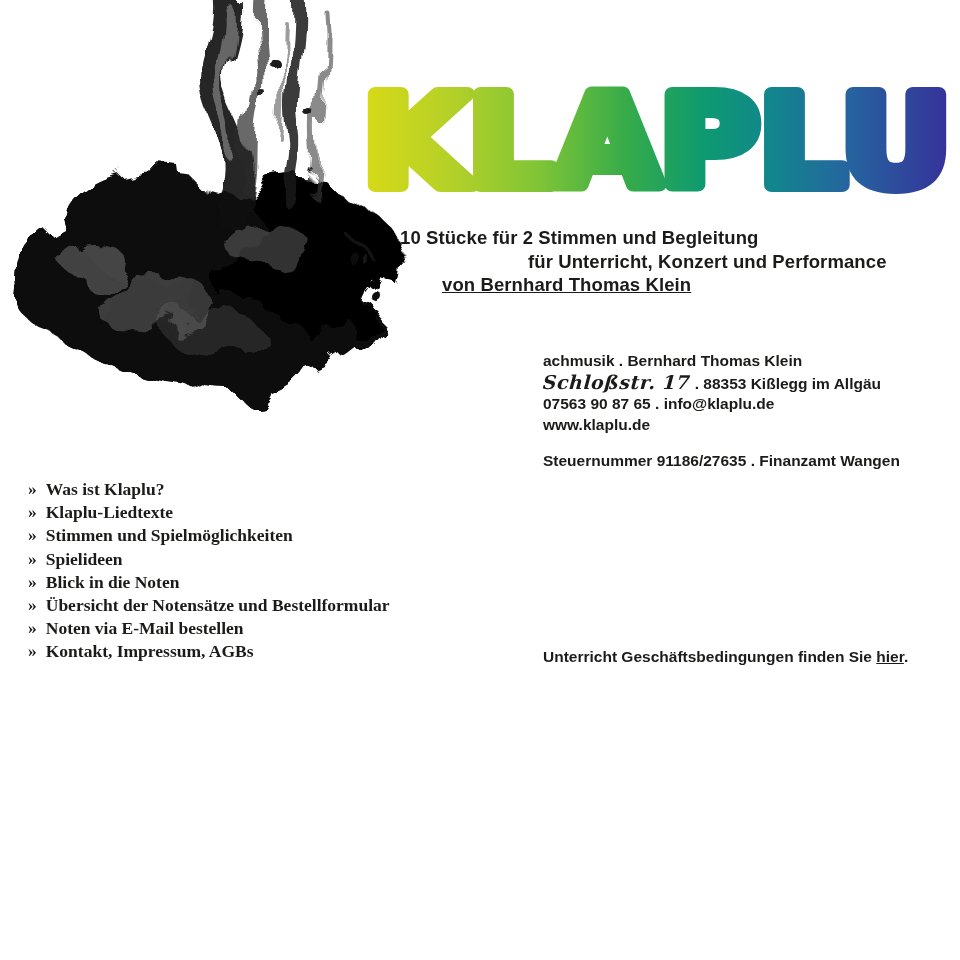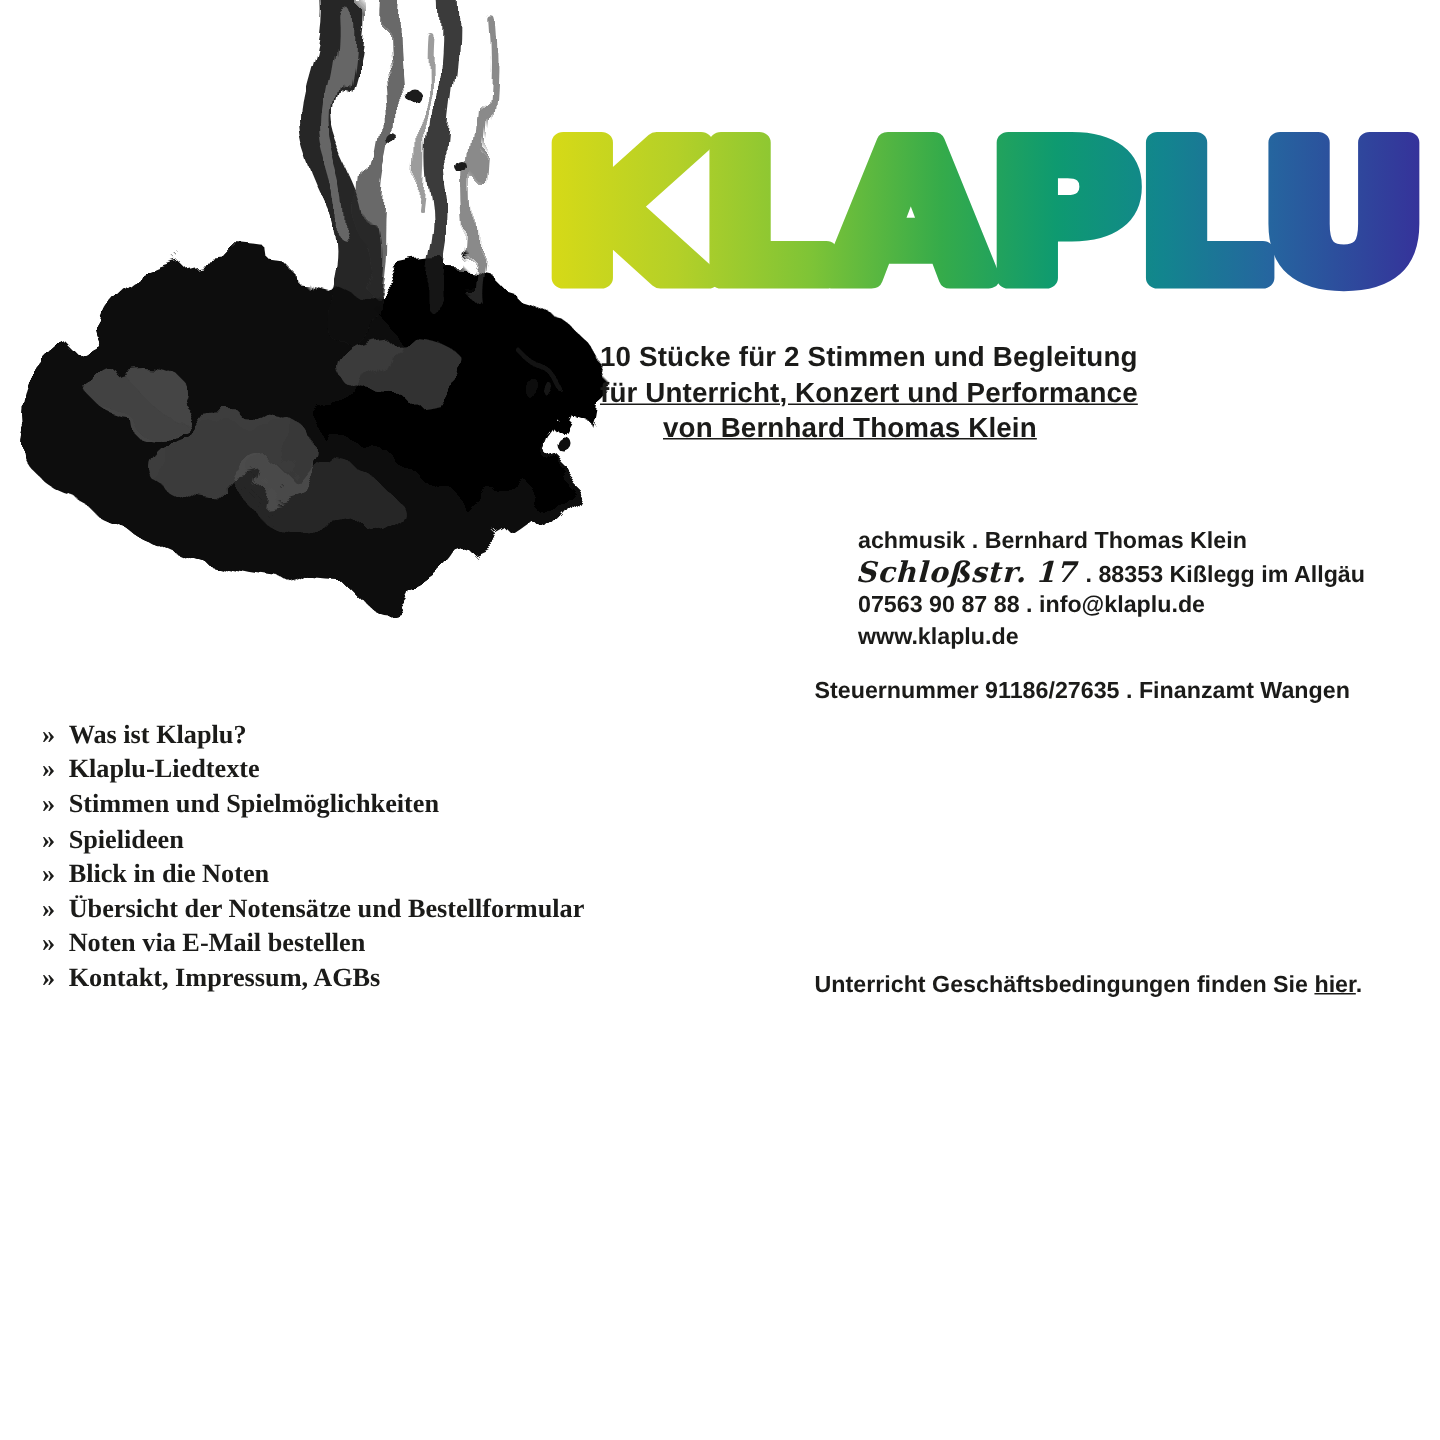--- a/index.html
+++ b/index.html
@@ -10,25 +10,25 @@
   .abs{position:absolute;}
 
   
   #ink{left:0;top:0;}
 
   
   #logo-svg{left:354px;top:58px;}
 
   
   .subtitle{left:400px;top:226px;font-size:18.5px;font-weight:bold;line-height:23.5px;letter-spacing:.1px;}
-  .subtitle .l2{text-decoration:underline;}
+  .subtitle .l2{margin-left:128px;}
   .subtitle .l3{margin-left:42px;text-decoration:underline;}
 
   
-  .contact{left:543px;top:351px;font-size:15.5px;font-weight:bold;line-height:20.5px;margin-left:29px;}
+  .contact{left:543px;top:351px;font-size:15.5px;font-weight:bold;line-height:20.5px;}
   .handwriting{
     font-family:"DejaVu Serif",serif;font-style:italic;font-weight:bold;
     font-size:19px;letter-spacing:.5px;transform:skewX(-4deg);display:inline-block;
   }
   .taxline{left:543px;top:452px;font-size:15.5px;font-weight:bold;}
 
   
   .menu{left:28px;top:478px;font-size:17.5px;font-weight:bold;line-height:23.2px;font-family:Liberation Serif, serif;}
   .menu-item{cursor:pointer;white-space:nowrap;}
   .menu-item .marker{margin-right:9px;}
@@ -110,21 +110,21 @@
 
   <div class="abs subtitle">
     <div class="l1">10 Stücke für 2 Stimmen und Begleitung</div>
     <div class="l2">für Unterricht, Konzert und Performance</div>
     <div class="l3">von Bernhard Thomas Klein</div>
   </div>
 
   <div class="abs contact">
     <div>achmusik . Bernhard Thomas Klein</div>
     <div><span class="handwriting">Schloßstr. 17</span> <span>. 88353 Kißlegg im Allgäu</span></div>
-    <div>07563 90 87 88 . info@klaplu.de</div>
+    <div>07563 90 87 65 . info@klaplu.de</div>
     <div>www.klaplu.de</div>
   </div>
 
   <div class="abs taxline">Steuernummer 91186/27635 . Finanzamt Wangen</div>
 
   <nav class="abs menu">
     <div class="menu-item"><span class="marker">»</span><span>Was ist Klaplu?</span></div>
     <div class="menu-item"><span class="marker">»</span><span>Klaplu-Liedtexte</span></div>
     <div class="menu-item"><span class="marker">»</span><span>Stimmen und Spielmöglichkeiten</span></div>
     <div class="menu-item"><span class="marker">»</span><span>Spielideen</span></div>

